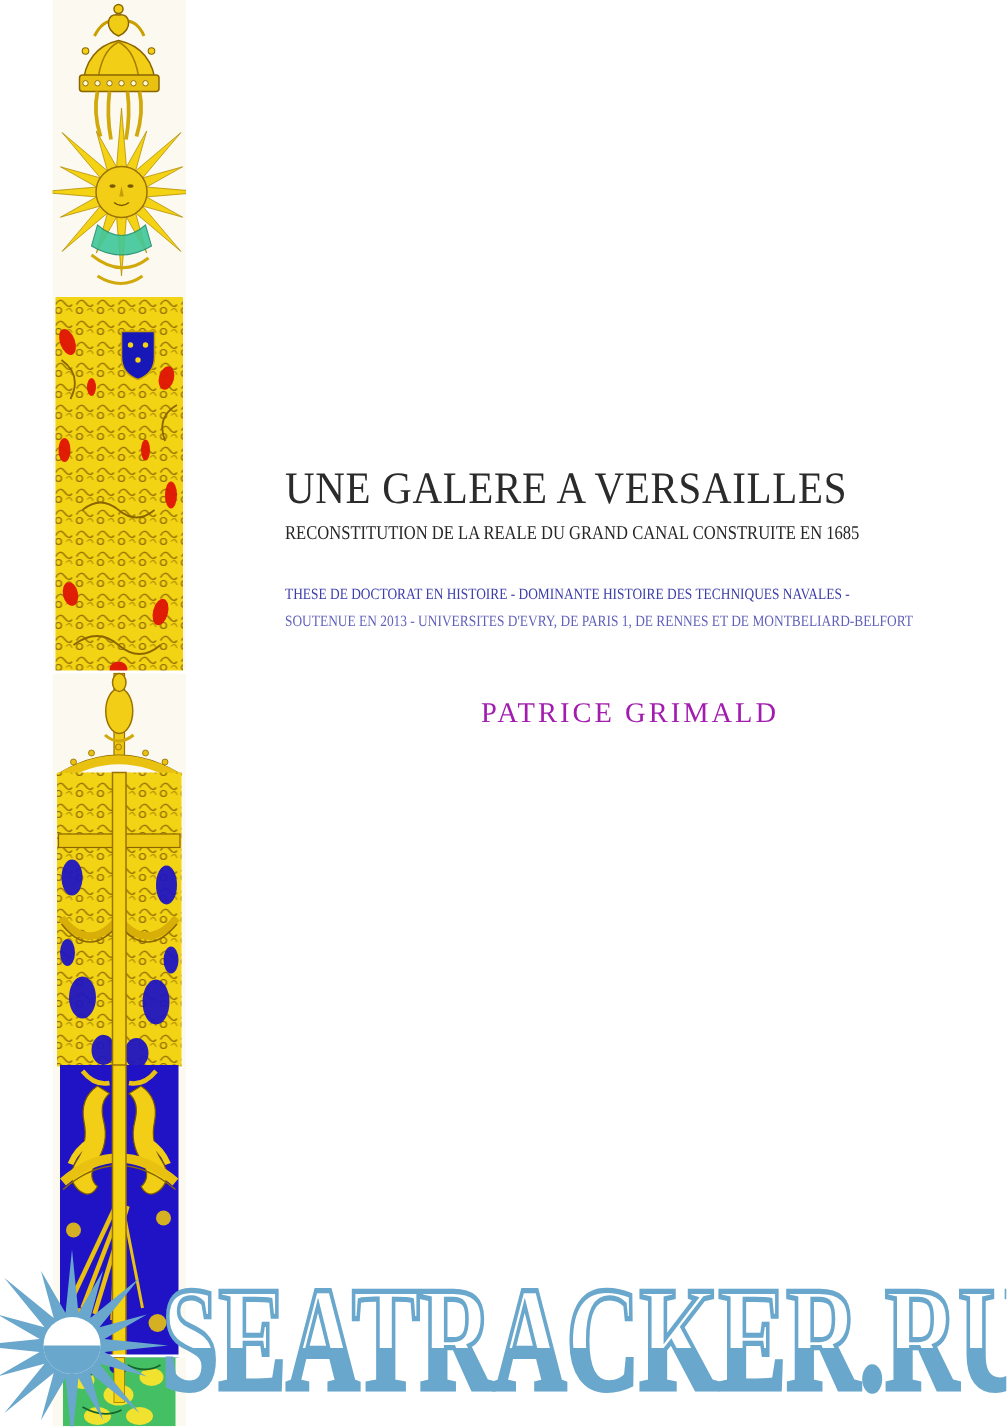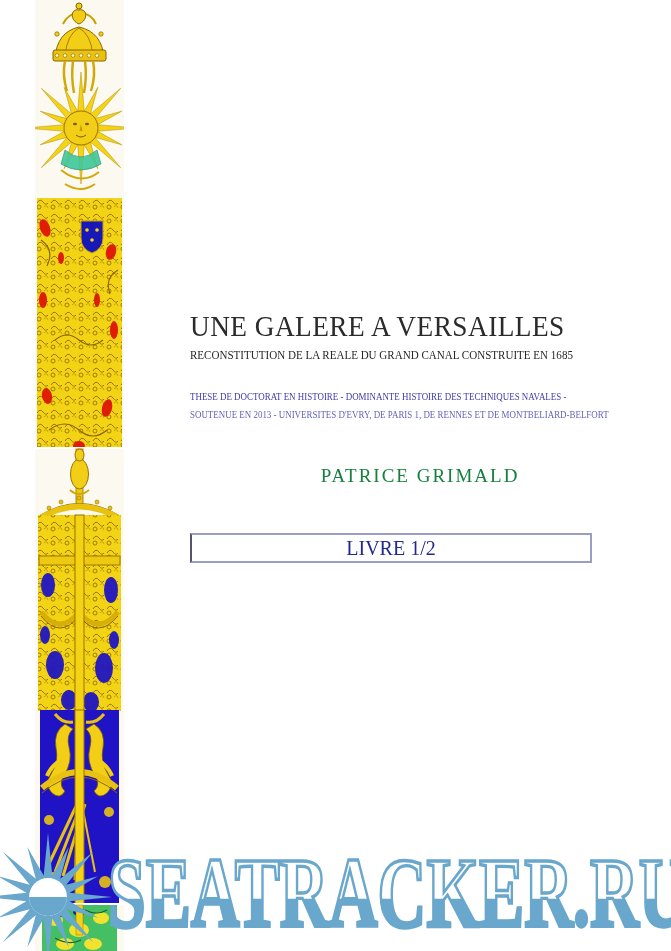--- a/index.html
+++ b/index.html
@@ -25,21 +25,21 @@
   }
   .thesis-line {
     position:absolute; left:190px;
     font-size:10.5px; color:#3c3daa; line-height:1.2; white-space:nowrap;
     transform:scaleX(0.85); transform-origin:left top;
   }
   .thesis-line.l1 { top:391px; }
   .thesis-line.l2 { top:409px; opacity:0.82; }
   .author-name {
     position:absolute; left:190px; top:465px; width:460px;
-    text-align:center; font-size:19px; color:#15803d; letter-spacing:2px;
+    text-align:center; font-size:19px; color:#a21caf; letter-spacing:2px;
     white-space:nowrap;
   }
   .volume-box {
     position:absolute; left:190px; top:533px; width:402px; height:30px;
     box-sizing:border-box;
     border:2px solid #9b9dc4; border-left-color:#54556c;
     text-align:center;
   }
   .volume-box span {
     display:inline-block; line-height:26px; font-size:20px; color:#23288e;
@@ -197,23 +197,20 @@
     <ellipse cx="44" cy="912" rx="6" ry="4" fill="#2013c6"></ellipse>
     <path d="M12 912 q10 8 20 2 M50 910 q12 6 22 0 M20 938 q14 8 26 2" stroke="#14652c" stroke-width="1.2" fill="none"></path>
     <rect x="41" y="905" width="7" height="30" fill="#f4d214" stroke="#9a7200" stroke-width="0.5"></rect>
   </svg>
 
   <h1 class="doc-title">UNE GALERE A VERSAILLES</h1>
   <div class="doc-subtitle">RECONSTITUTION DE LA REALE DU GRAND CANAL CONSTRUITE EN 1685</div>
   <div class="thesis-line l1">THESE DE DOCTORAT EN HISTOIRE - DOMINANTE HISTOIRE DES TECHNIQUES NAVALES -</div>
   <div class="thesis-line l2">SOUTENUE EN 2013 - UNIVERSITES D'EVRY, DE PARIS 1, DE RENNES ET DE MONTBELIARD-BELFORT</div>
   <div class="author-name">PATRICE GRIMALD</div>
-  <div class="volume-box">
-    <span>LIVRE 1/2</span>
-  </div>
 
   <div class="watermark">
     <svg class="wm-sun" viewBox="0 0 140 140">
       <polygon fill="#69a7cc" points="134,70 91.6,74.3 119.9,90.7 88.3,82.2 115.2,115.2 82.2,88.3 90.7,119.9 74.3,91.6 70,134 65.7,91.6 49.3,119.9 57.8,88.3 24.8,115.2 51.7,82.2 20.1,90.7 48.4,74.3 6,70 48.4,65.7 20.1,49.3 51.7,57.8 24.8,24.8 57.8,51.7 49.3,20.1 65.7,48.4 70,6 74.3,48.4 90.7,20.1 82.2,51.7 115.2,24.8 88.3,57.8 119.9,49.3 91.6,65.7"></polygon>
       <circle cx="70" cy="70" r="19" fill="#ffffff"></circle>
       <path d="M51 70 A19 19 0 0 0 89 70 Z" fill="#69a7cc"></path>
     </svg>
     <div class="wm-textwrap">
       <div class="wm-text wm-outline">SEATRACKER.RU</div>
       <div class="wm-text wm-solid">SEATRACKER.RU</div>

